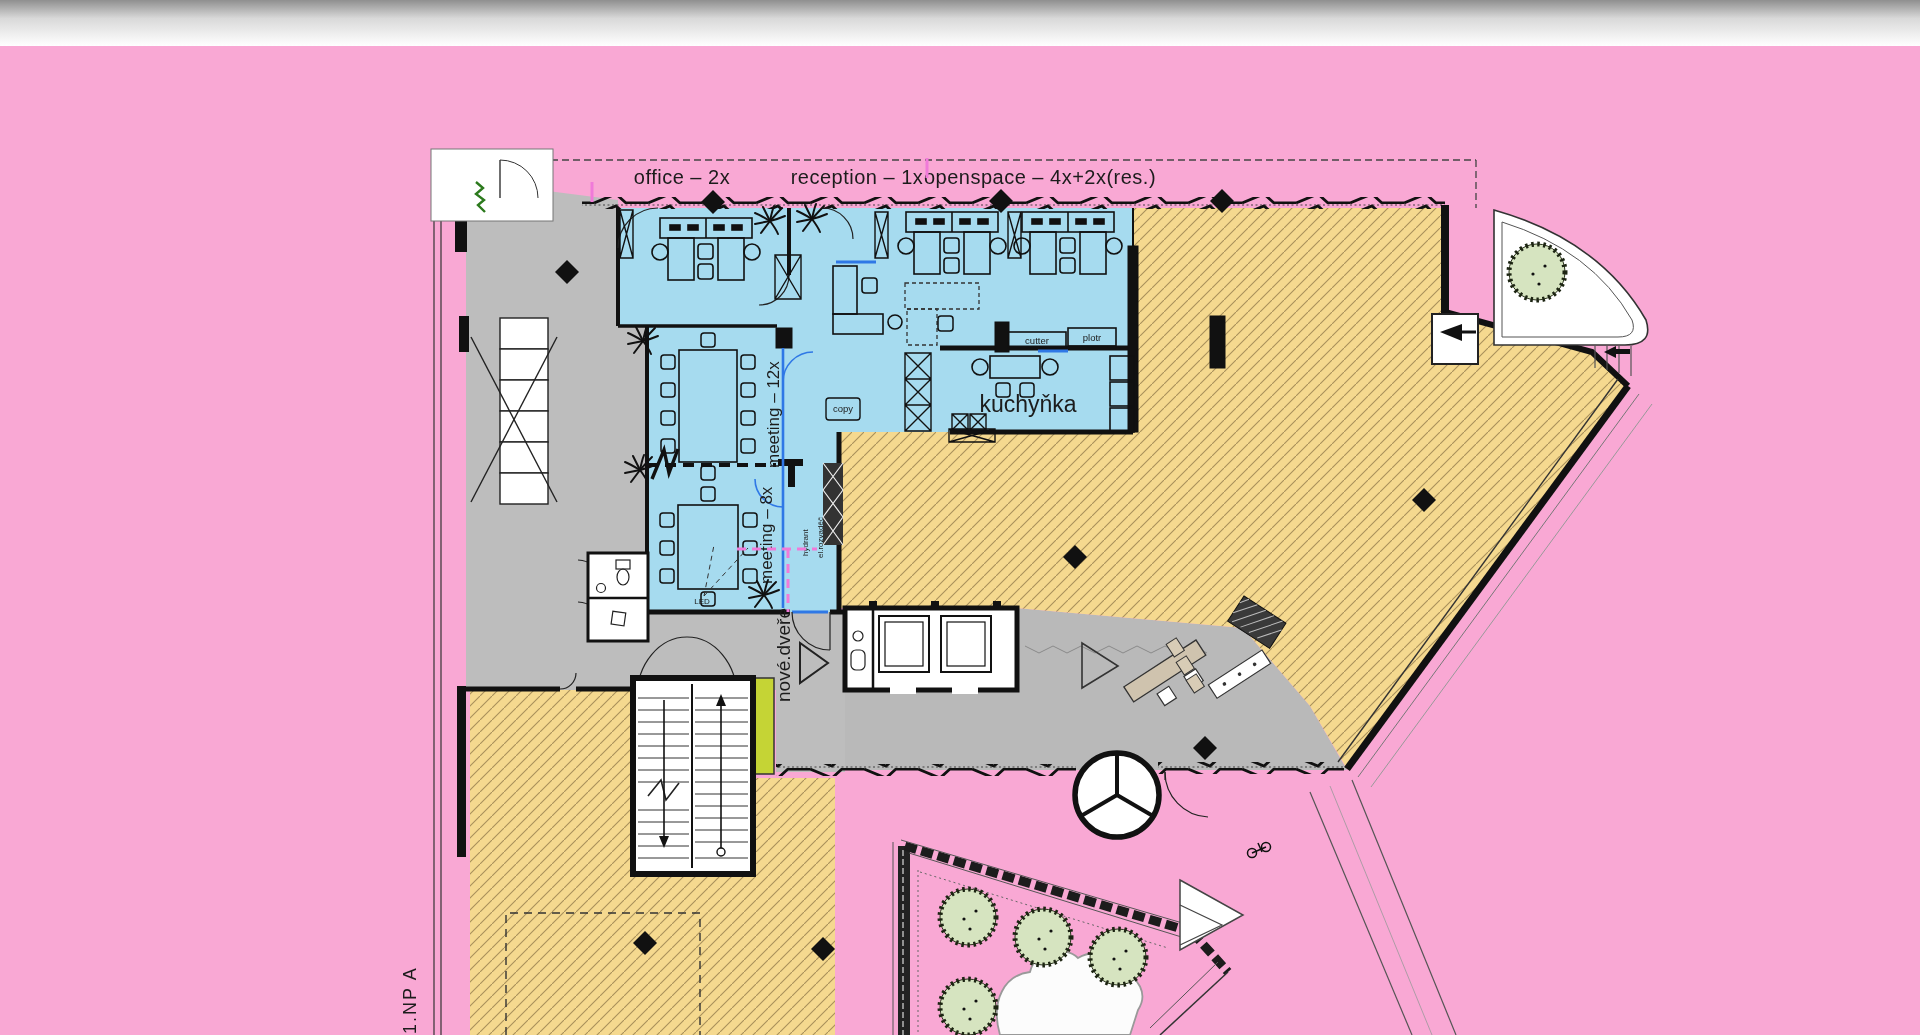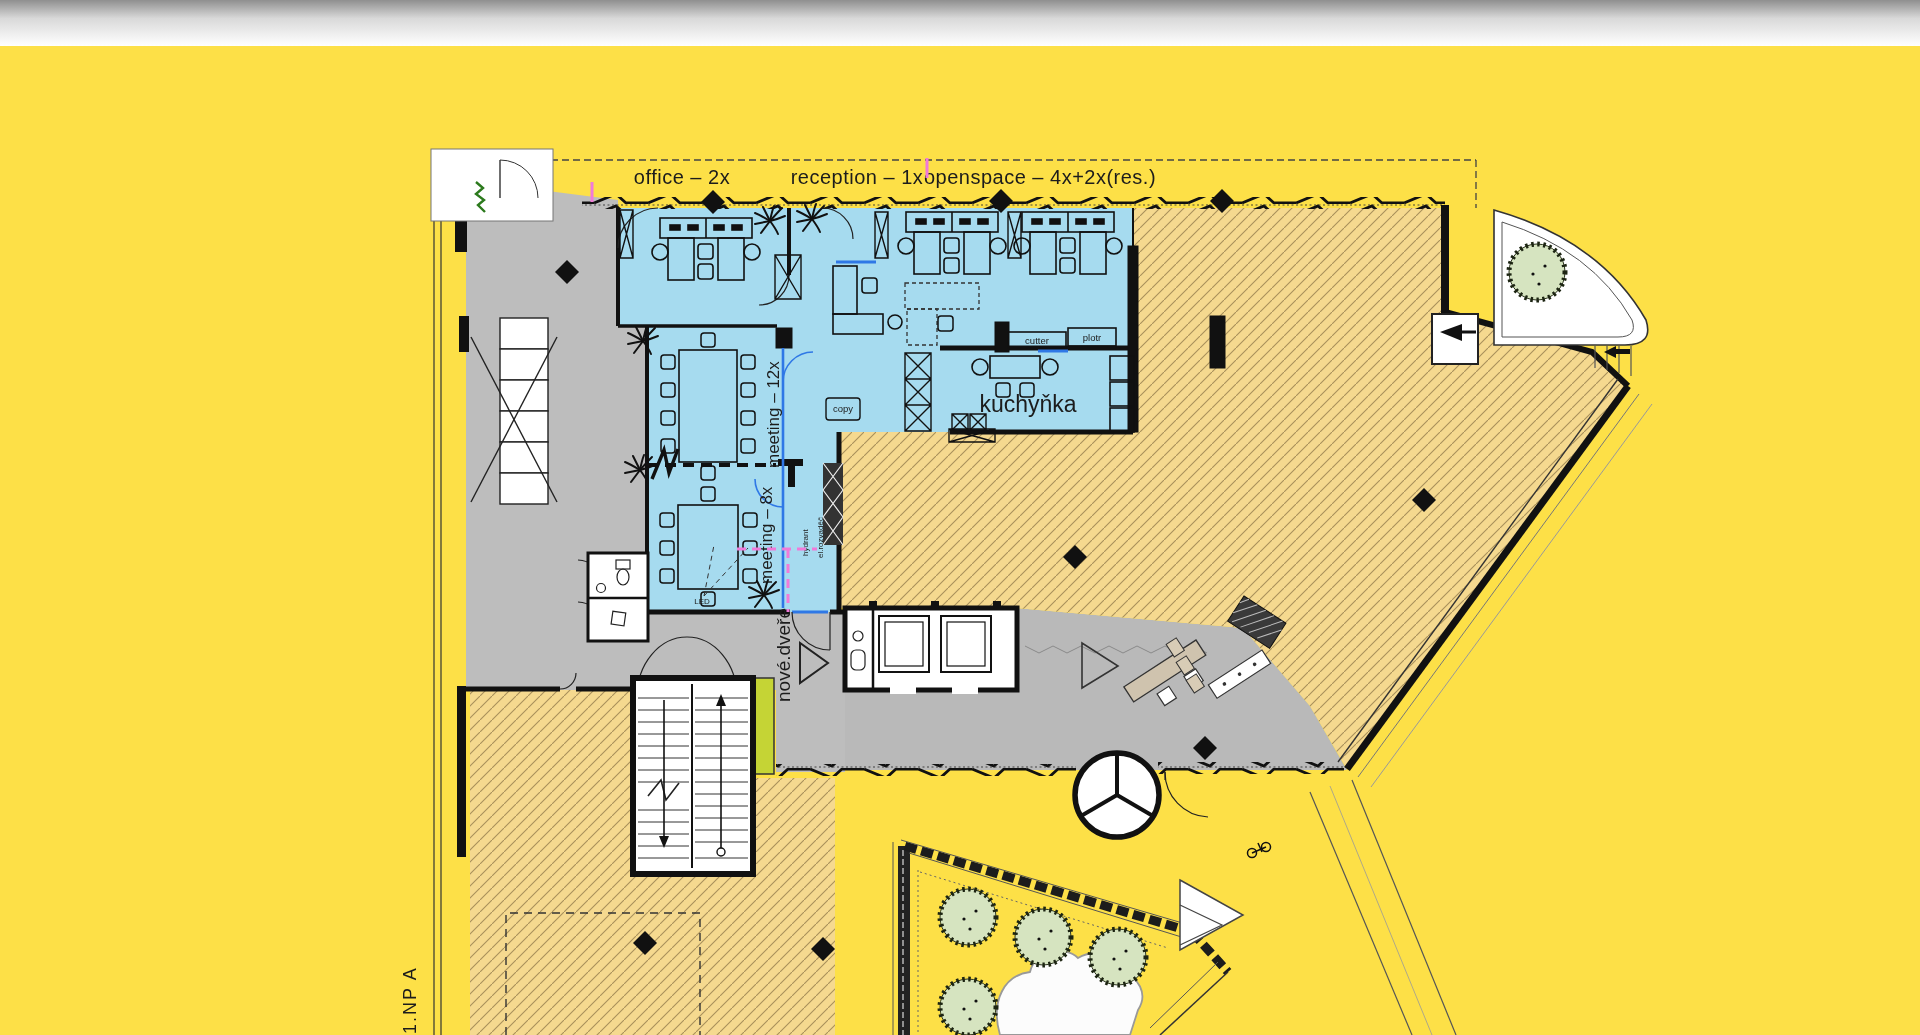--- a/index.html
+++ b/index.html
@@ -1,16 +1,16 @@
 <!DOCTYPE html>
 <html><head>
 <meta charset="utf-8">
 <style>
   html,body{margin:0;padding:0;background:#fff;}
-  .stage{position:relative;width:1920px;height:1035px;background:#fde047;overflow:hidden;
+  .stage{position:relative;width:1920px;height:1035px;background:#f9a8d4;overflow:hidden;
          font-family:"Liberation Sans",sans-serif;}
   .top-shade{position:absolute;left:0;top:0;width:100%;height:46px;
              background:linear-gradient(#8f8f8f,#d9d9d9 40%,#ffffff);}
   svg{position:absolute;left:0;top:0;}
   text{font-family:"Liberation Sans",sans-serif;fill:#1c1c1c;}
   .zone-lbl{font-size:20px;letter-spacing:.5px;}
   .room-lbl{font-size:23px;}
   .vlbl{font-size:17px;}
   .vlbl2{font-size:19px;}
   .tiny{font-size:9.5px;}

